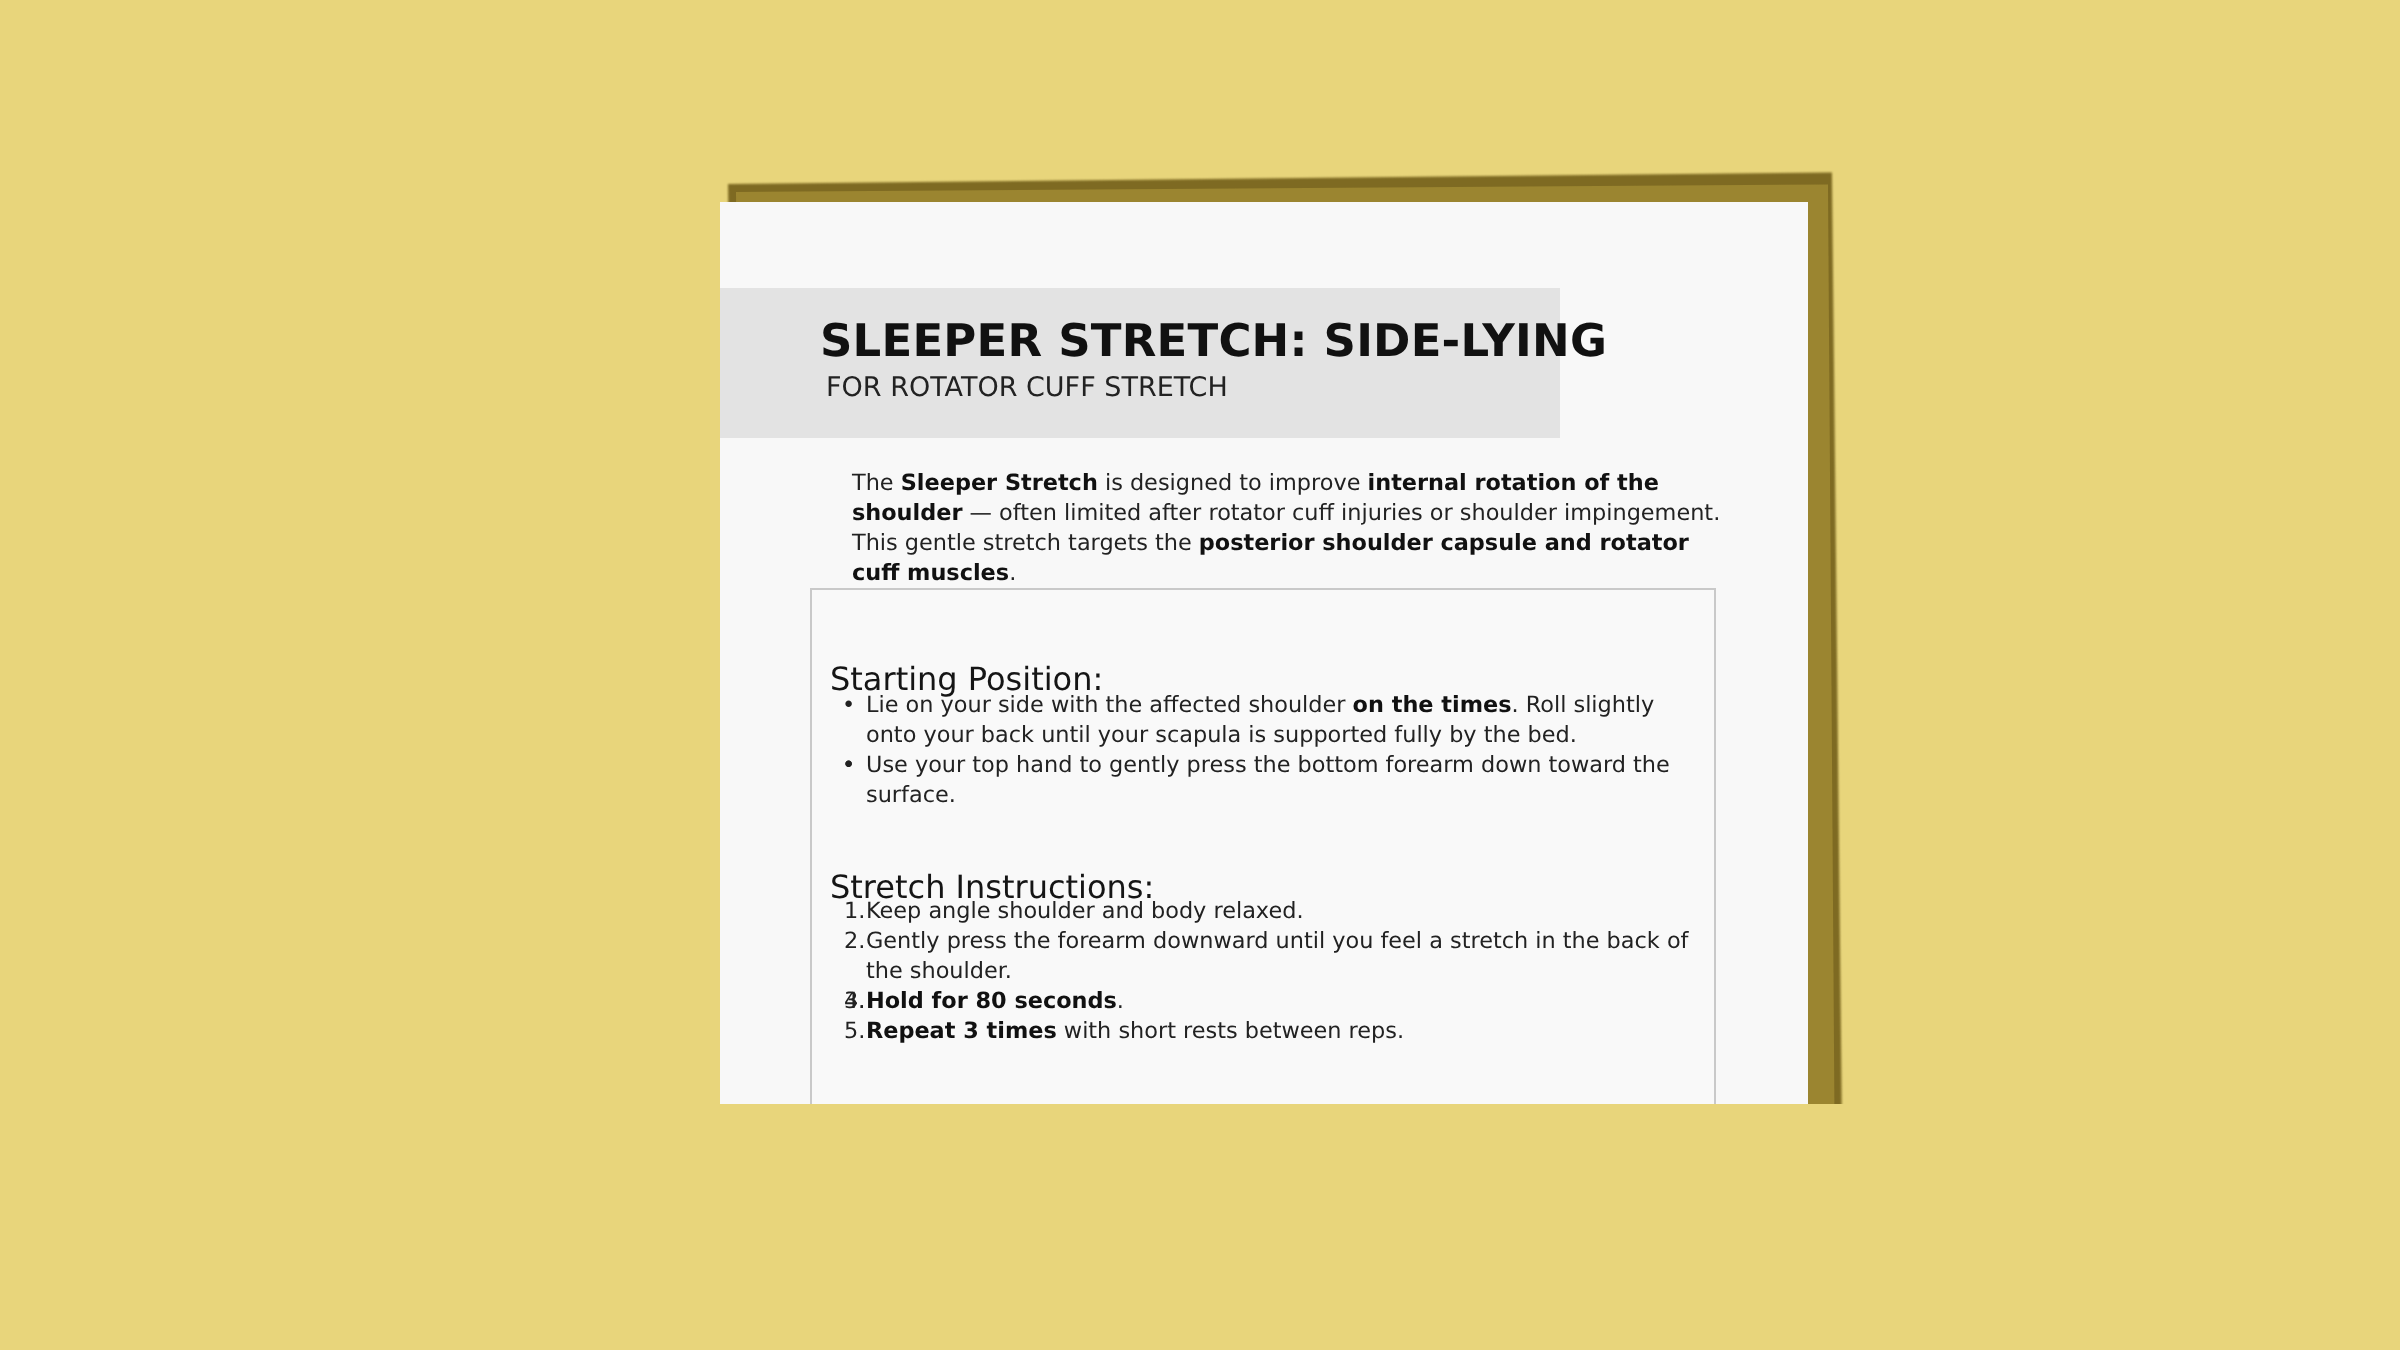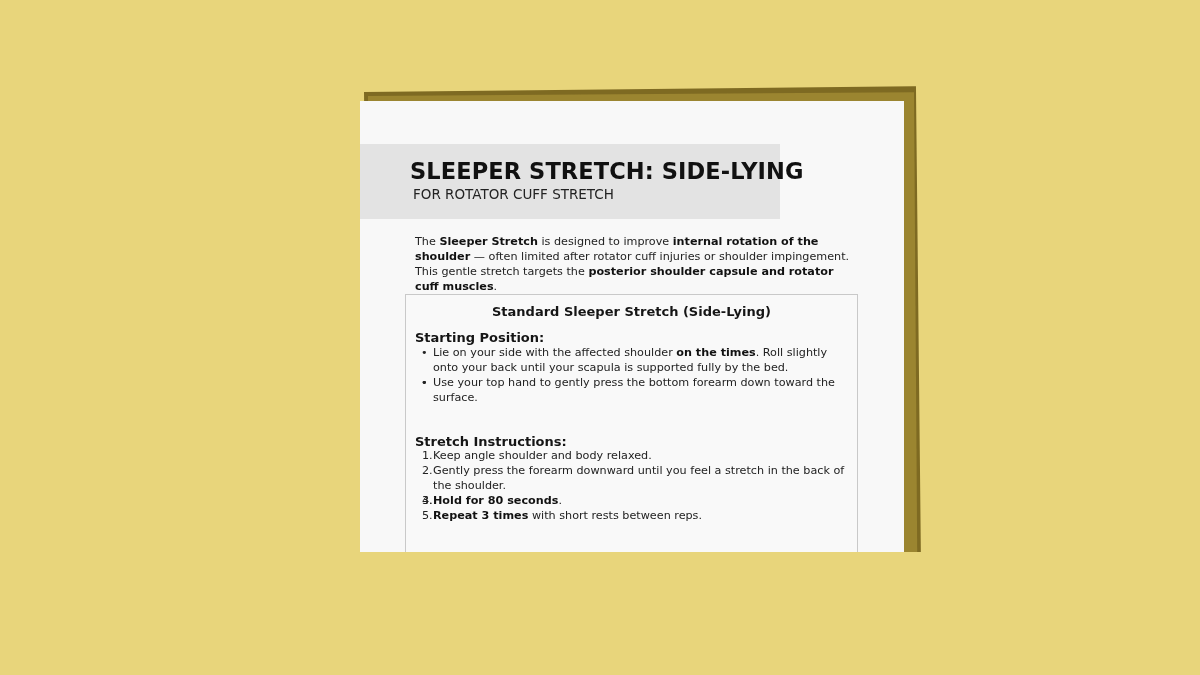--- a/index.html
+++ b/index.html
@@ -57,21 +57,21 @@
     }
     .subtitle {
       position: absolute;
       left: 53px; top: 85px;
       font-size: 13.5px;
       color: #222;
       white-space: nowrap;
     }
     .intro {
       position: absolute;
-      left: 55px; top: 133px;
+      left: 66px; top: 133px;
       width: 445px;
       font-size: 11.2px;
       line-height: 15px;
       color: #222;
     }
     .intro b { color: #111; }
     .box {
       position: absolute;
       left: 45px; top: 193px;
       width: 451px; height: 420px;
@@ -82,22 +82,22 @@
       position: absolute;
       left: 0; right: 0; top: 9px;
       text-align: center;
       font-size: 13px;
       font-weight: bold;
       color: #151515;
     }
     .section-head {
       position: absolute;
       left: 9px;
-      font-size: 13px;
-      font-weight: bold;
+      font-size: 16px;
+      font-weight: normal;
       color: #151515;
     }
     .bullets {
       position: absolute;
       left: 9px; top: 50px;
       width: 430px;
       margin: 0; padding: 0;
       list-style: none;
       font-size: 11.2px;
       line-height: 15px;
@@ -146,21 +146,20 @@
   <div class="paper">
     <div class="title-band"></div>
     <div class="title">SLEEPER STRETCH: SIDE-LYING</div>
     <div class="subtitle">FOR ROTATOR CUFF STRETCH</div>
 
     <p class="intro" style="margin:0;">
       <span>The </span><b>Sleeper Stretch</b><span> is designed to improve </span><b>internal rotation of the shoulder</b><span> — often limited after rotator cuff injuries or shoulder impingement. This gentle stretch targets the </span><b>posterior shoulder capsule and rotator cuff muscles</b><span>.</span>
     </p>
 
     <div class="box">
-      <div class="box-title">Standard Sleeper Stretch (Side-Lying)</div>
 
       <div class="section-head" style="top:35px;">Starting Position:</div>
       <ul class="bullets">
         <li>
           <span class="dot">•</span>
           <span>Lie on your side with the affected shoulder </span><b>on the times</b><span>. Roll slightly onto your back until your scapula is supported fully by the bed.</span>
         </li>
         <li>
           <span class="dot">•</span>
         </li>

